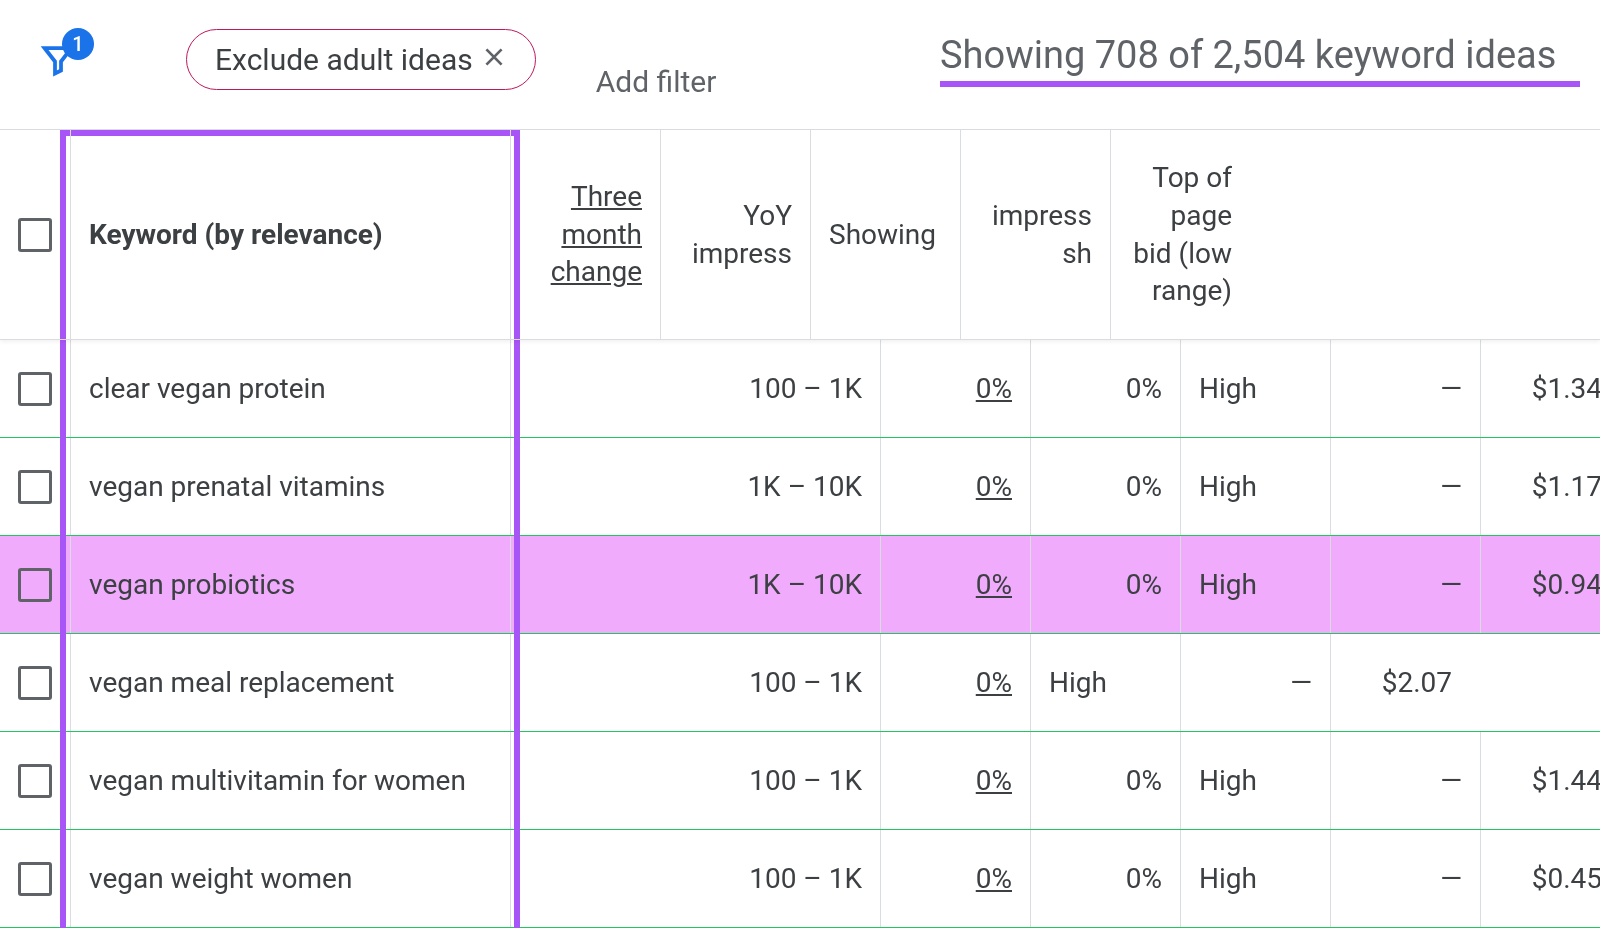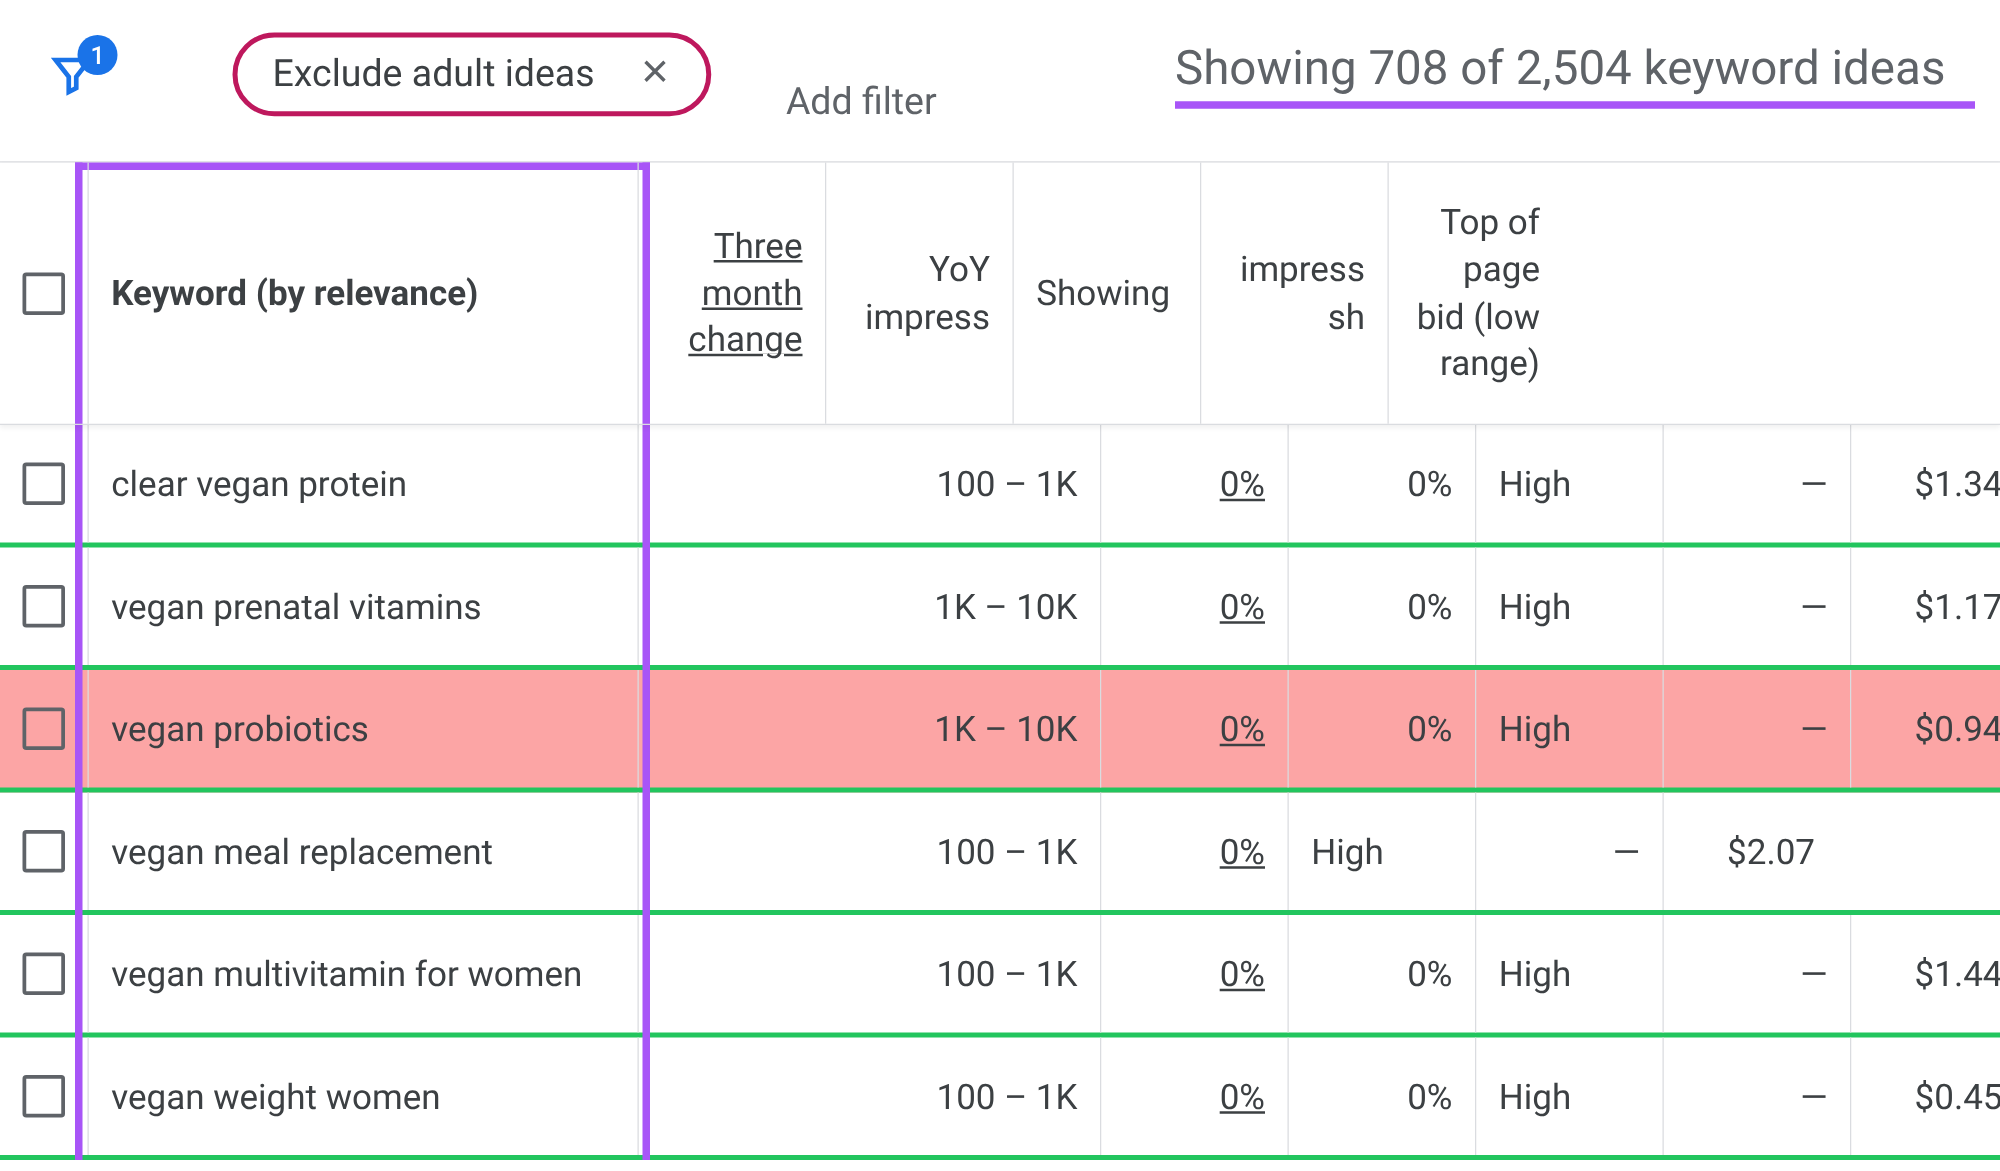--- a/index.html
+++ b/index.html
@@ -37,24 +37,24 @@
     border-radius: 50%;
     width: 32px;
     height: 32px;
     display: flex;
     align-items: center;
     justify-content: center;
   }
   .chip {
     display: flex;
     align-items: center;
-    border: 4px solid #be185d;
+    border: 1px solid #be185d;
     border-radius: 40px;
     padding: 12px 28px;
-    gap: 35px;
+    gap: 8px;
     margin-left: 80px;
   }
   .chip-label {
     font-size: 30px;
     color: #3c4043;
   }
   .chip-close {
     font-size: 30px;
     color: #5f6368;
     line-height: 1;
@@ -119,25 +119,25 @@
   .col-avg { width: 370px; flex-shrink: 0; }
   .col-3m { width: 150px; flex-shrink: 0; text-decoration: underline; }
   .col-yoy { width: 150px; flex-shrink: 0; }
   .col-comp { width: 150px; flex-shrink: 0; }
   .col-imp { width: 150px; flex-shrink: 0; }
   .col-bid { width: 140px; flex-shrink: 0; }
 
   .row {
     display: flex;
     align-items: stretch;
-    border-bottom: 4px solid #22c55e;
+    border-bottom: 1px solid #22c55e;
     min-height: 98px;
   }
   .row .td { padding: 26px 18px; }
-  .row.shaded { background: #fca5a5; }
+  .row.shaded { background: #f0abfc; }
 
   .checkbox {
     width: 34px;
     height: 34px;
     border: 3px solid #5f6368;
     border-radius: 3px;
   }
 
   
   .col-overlay {

